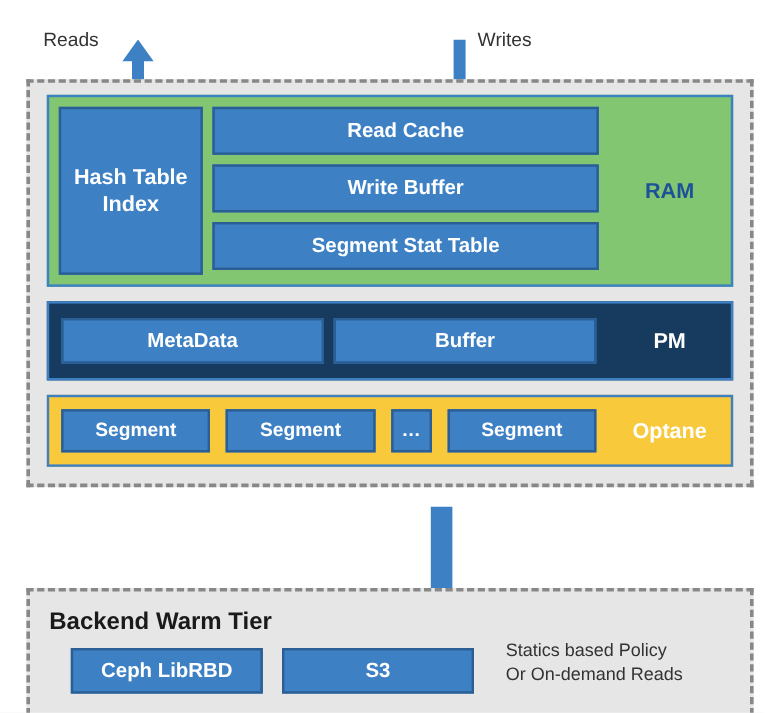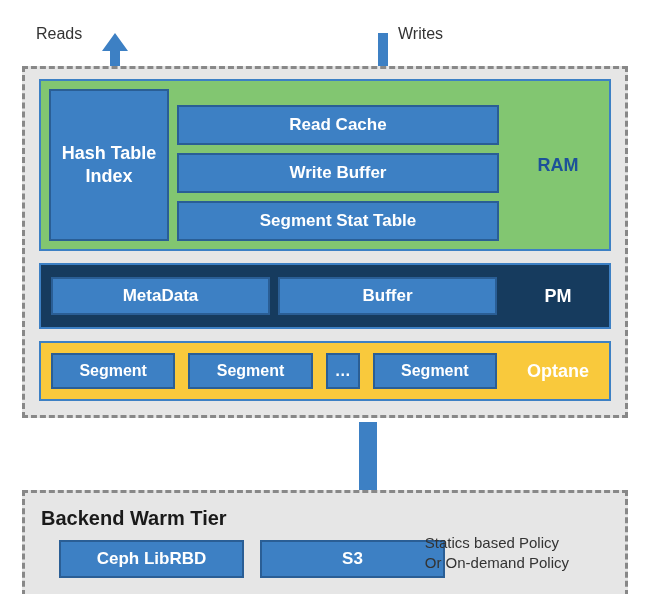--- a/index.html
+++ b/index.html
@@ -17,32 +17,32 @@
   .tier { border: 2px solid #3d80c4; display: flex; align-items: stretch; margin-bottom: 12px; }
   .tier-body { flex: 1; padding: 8px; display: flex; gap: 8px; }
   .tier-label { width: 102px; display: flex; align-items: center; justify-content: center; font-weight: bold; font-size: 18px; color: #fff; }
   .ram { background: #82c671; }
   .pm  { background: #163b5e; }
   .opt { background: #f9c93c; }
   .ram .tier-label { color: #1d5199; }
   .opt .tier-label { color: #fff; }
   .blue-box { background: #3d80c4; border: 2px solid #2a5e95; color: #fff; font-weight: bold; display: flex; align-items: center; justify-content: center; text-align: center; }
   .hash-box { width: 120px; min-height: 140px; font-size: 18px; line-height: 1.3; }
-  .ram-right { flex: 1; display: flex; flex-direction: column; gap: 8px; margin-top: 16px; }
+  .ram-right { flex: 1; display: flex; flex-direction: column; gap: 8px; }
   .ram-right .blue-box { height: 40px; font-size: 17px; }
   .pm .tier-body { gap: 8px; padding: 12px 10px; }
   .pm .blue-box { height: 38px; font-size: 17px; flex: 1; }
   .opt .tier-body { gap: 3px; padding: 10px; }
   .seg-row { display: flex; gap: 13px; flex: 1; }
   .seg-row .blue-box { height: 36px; font-size: 16px; }
   .seg { flex: 1.5; }
   .seg-dots { width: 34px; flex: none; }
   .warm-tier { position: absolute; top: 490px; left: 0; width: 650px; }
   .warm-body { display: flex; gap: 16px; padding: 0 0 4px 20px; }
-  .warm-body .blue-box { height: 38px; font-size: 17px; width: 185px; }
+  .warm-body .blue-box { height: 38px; font-size: 17px; width: 160px; }
   .policy-text { position: absolute; right: 56px; top: 40px; font-size: 15px; color: #333; line-height: 1.3; }
   .down-arrow-big { position: absolute; left: 345px; top: 422px; }
 </style>
 </head>
 <body>
 
 <div class="top-labels">
   <span class="top-label reads-lbl">Reads</span>
   <span class="top-label writes-lbl">Writes</span>
   <svg class="arrow-up" width="30" height="52">
@@ -98,16 +98,16 @@
 
 <div class="warm-tier">
   <div class="dashed-box" style="padding-bottom:20px;">
     <div class="box-title">Backend Warm Tier</div>
     <div class="warm-body">
       <div class="blue-box">Ceph LibRBD</div>
       <div class="blue-box">S3</div>
     </div>
     <div class="policy-text">
       <div>Statics based Policy</div>
-      <div>Or On-demand Policy</div>
+      <div>Or On-demand Reads</div>
     </div>
   </div>
 </div>
 
 </body></html>

